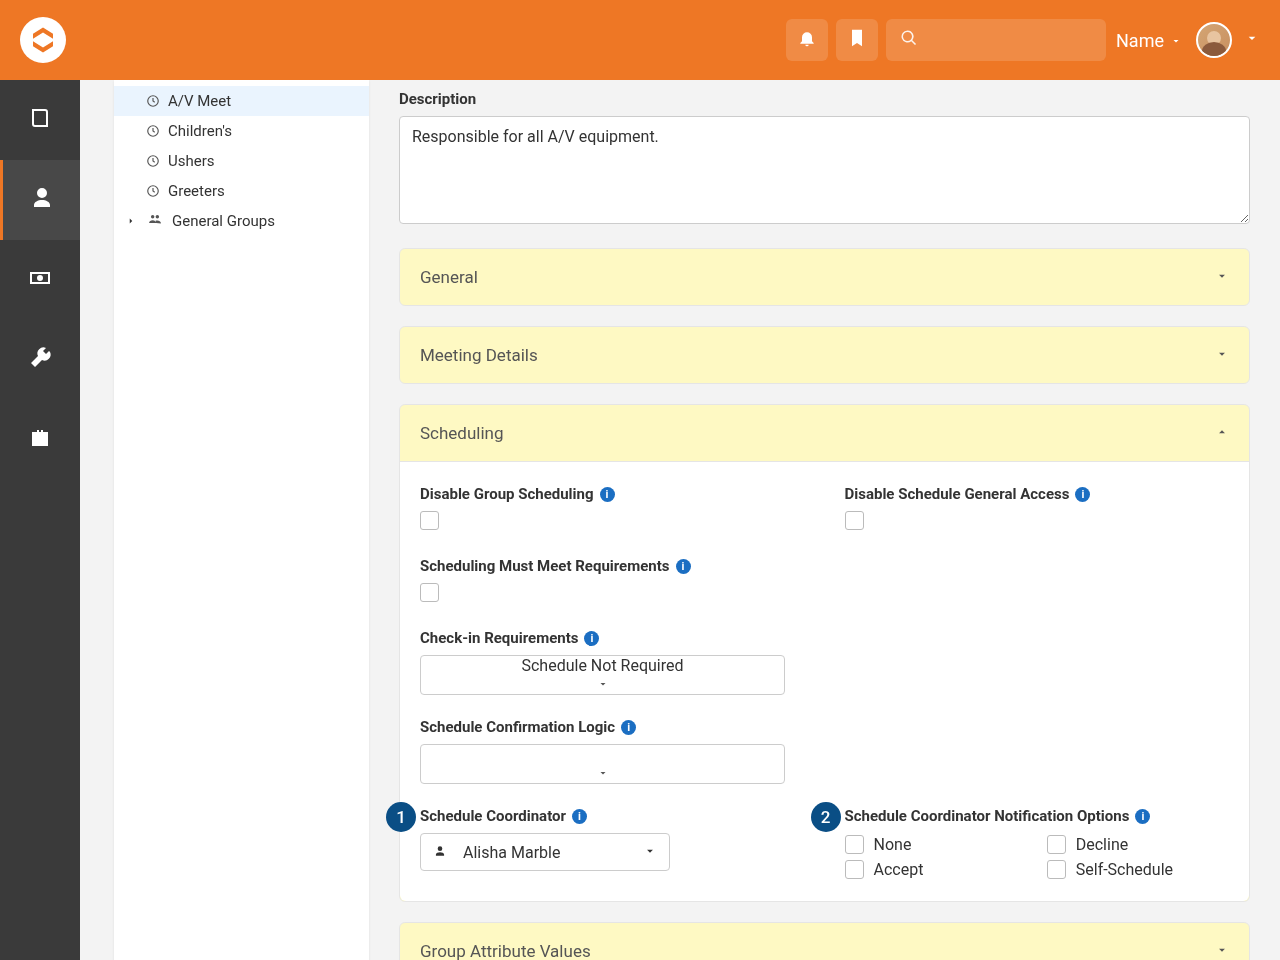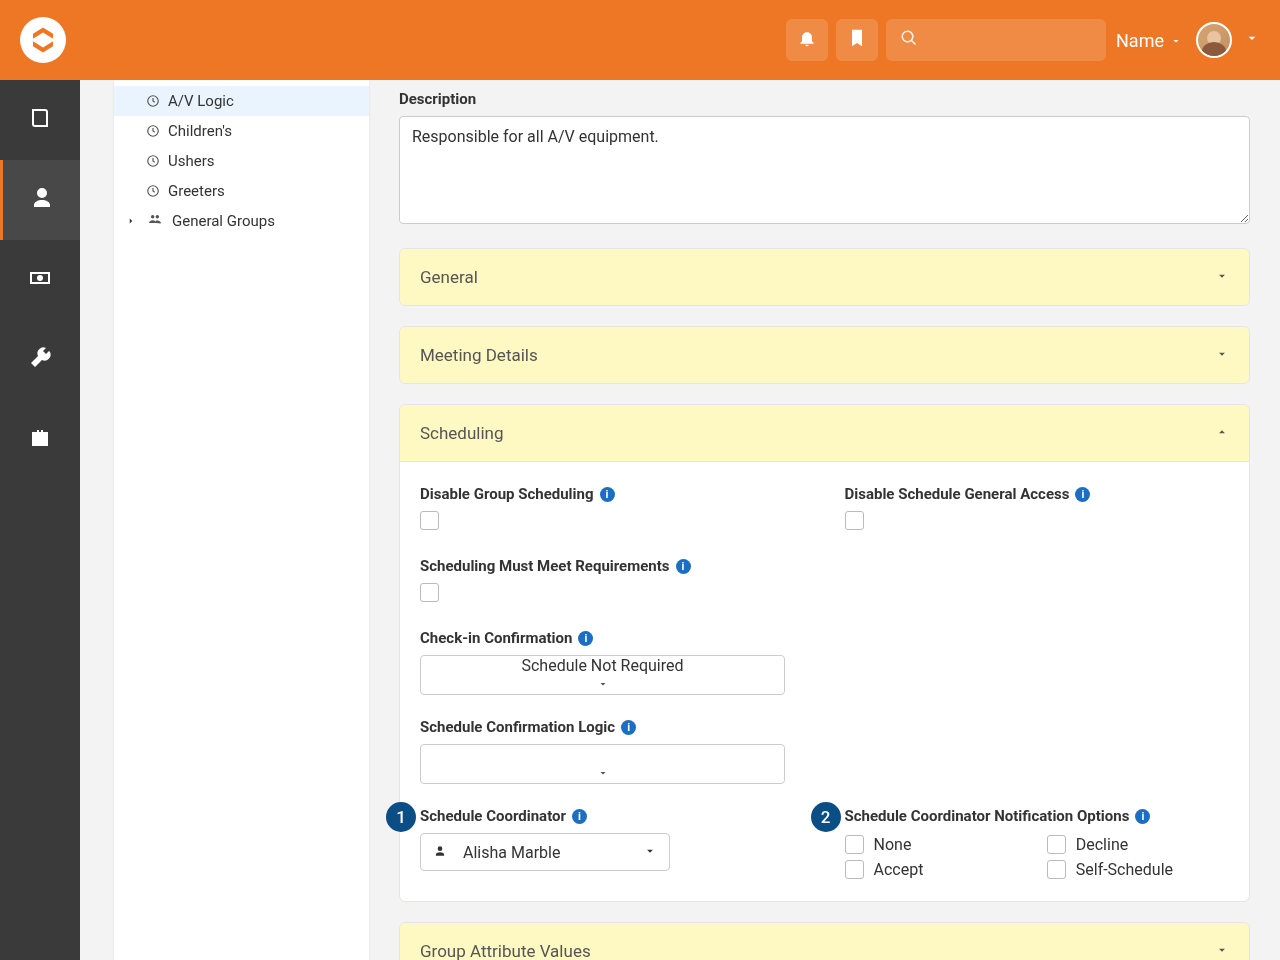--- a/index.html
+++ b/index.html
@@ -147,21 +147,21 @@
     <div class="main-inner">
 
       <div class="tree-card">
         <div class="tree-item active">
           <span class="ti-icon">
               <svg viewBox="0 0 24 24">
                 <circle cx="12" cy="12" r="9" fill="none" stroke="#555" stroke-width="2"></circle>
                 <path d="M12 7v5l3 2" fill="none" stroke="#555" stroke-width="2"></path>
               </svg>
             </span>
-          <span>A/V Logic</span>
+          <span>A/V Meet</span>
         </div>
         <div class="tree-item">
           <span class="ti-icon">
               <svg viewBox="0 0 24 24">
                 <circle cx="12" cy="12" r="9" fill="none" stroke="#555" stroke-width="2"></circle>
                 <path d="M12 7v5l3 2" fill="none" stroke="#555" stroke-width="2"></path>
               </svg>
             </span>
           <span>Children's</span>
         </div>
@@ -247,21 +247,21 @@
             <div class="mb-md">
               <div class="ck-label">
                 <span>Scheduling Must Meet Requirements</span>
                 <span class="info-icon">i</span>
               </div>
               <div><span class="checkbox"></span></div>
             </div>
 
             <div class="mb-md">
               <div class="ck-label">
-                <span>Check-in Confirmation</span>
+                <span>Check-in Requirements</span>
                 <span class="info-icon">i</span>
               </div>
               <div class="select">
                 <span>Schedule Not Required</span>
                 <span><svg viewBox="0 0 24 24">
                       <path d="M7 10l5 5 5-5z"></path>
                     </svg></span>
               </div>
             </div>
 

